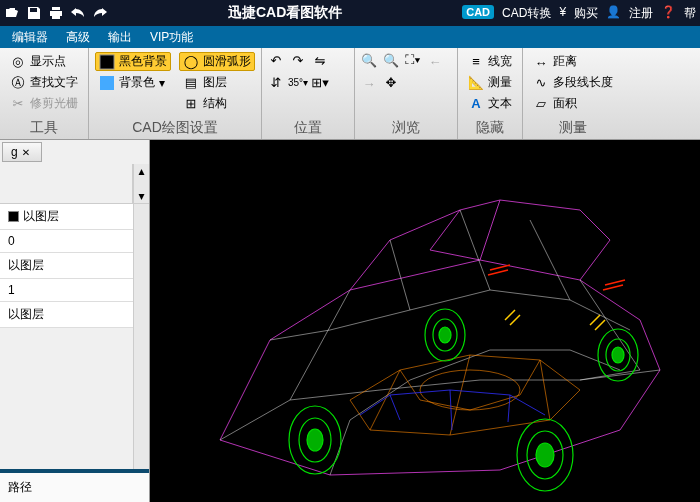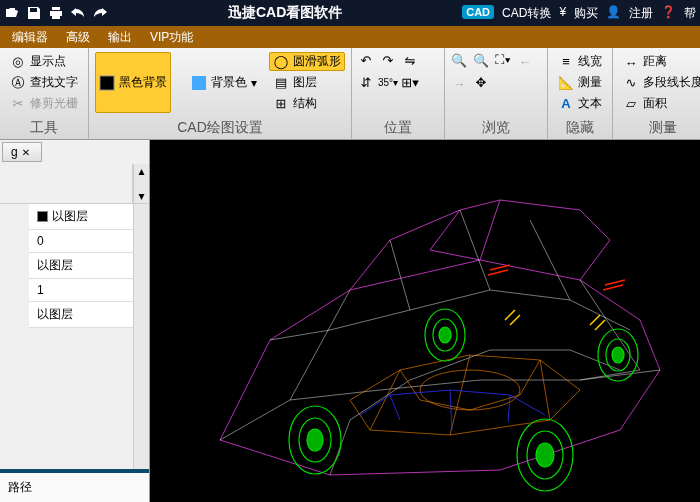--- a/index.html
+++ b/index.html
@@ -3,40 +3,40 @@
 <meta charset="utf-8">
 <style>
 * { margin: 0; padding: 0; box-sizing: border-box; }
 body { font-family: "Microsoft YaHei", sans-serif; font-size: 12px; width: 700px; height: 502px; overflow: hidden; background: #3a3a3a; }
 .titlebar { background: #0f172a; color: #fff; height: 26px; display: flex; align-items: center; padding: 0 4px; }
 .titlebar .icons { display: flex; gap: 6px; }
 .titlebar .icon { width: 16px; height: 16px; display: flex; align-items: center; justify-content: center; cursor: pointer; }
 .titlebar .title { flex: 1; text-align: center; font-size: 14px; font-weight: bold; }
 .titlebar .right { display: flex; align-items: flex-start; gap: 8px; }
 .cad-badge { background: #0099cc; color: #fff; padding: 1px 4px; border-radius: 3px; font-size: 11px; font-weight: bold; }
-.menubar { background: #a16207; color: #fff; height: 22px; display: flex; align-items: center; gap: 2px; padding: 0 4px; }
+.menubar { background: #0369a1; color: #fff; height: 22px; display: flex; align-items: center; gap: 2px; padding: 0 4px; }
 .menubar .menu-item { padding: 2px 8px; cursor: pointer; }
 .ribbon { background: linear-gradient(#f5f5f5, #d8d8d8); height: 92px; display: flex; border-bottom: 1px solid #999; }
 .ribbon-group { border-right: 1px solid #b0b0b0; padding: 4px 6px 2px 6px; display: flex; flex-direction: column; justify-content: space-between; }
 .ribbon-group .group-body { display: flex; flex-direction: column; gap: 2px; }
 .ribbon-group .group-label { text-align: center; font-size: 14px; color: #555; padding-top: 2px; }
 .rbtn { display: flex; align-items: center; gap: 4px; padding: 1px 4px; cursor: pointer; white-space: nowrap; }
 .rbtn.hl { background: #ffcc33; border: 1px solid #cc9900; border-radius: 2px; padding: 0 3px; }
 .rbtn.disabled { color: #999; }
 .ico { width: 16px; height: 16px; display: inline-flex; align-items: center; justify-content: center; font-size: 13px; }
 .ico svg { width: 16px; height: 16px; }
 .content { display: flex; height: 362px; }
 .side { width: 150px; background: #f0f0f0; border-right: 1px solid #999; display: flex; flex-direction: column; }
 .side-tab { background: linear-gradient(#f8f8f8,#e0e0e0); border: 1px solid #aaa; padding: 2px 8px; display: inline-flex; align-items: center; gap: 4px; width: 40px; }
 .side-tab .close { font-size: 10px; }
 .side-scroll { flex: 1; overflow: hidden; }
 .side-row { padding: 4px 8px; border-bottom: 1px solid #ddd; background: #fff; }
 .side-scrollbar { width: 16px; background: #e8e8e8; border-left: 1px solid #ccc; }
 .side-grid { display: flex; }
-.side-grid .col { flex: 1; padding-left: 29px; }
+.side-grid .col { flex: 1; }
 .side-path { background: #fafafa; border-top: 4px solid #0c4a6e; padding: 6px 8px; }
 .viewport { flex: 1; background: #000; position: relative; overflow: hidden; }
 .viewport svg { position: absolute; inset: 0; }
 .swatch { width: 11px; height: 11px; display: inline-block; border: 1px solid #888; vertical-align: middle; margin-right: 4px; }
 .swatch.black { background: #000; }
 </style>
 </head>
 <body>
 
 <div class="titlebar">
@@ -101,21 +101,21 @@
       <div class="rbtn disabled">
           <span class="ico">✂</span>
           <span>修剪光栅</span>
         </div>
     </div>
     <div class="group-label">工具</div>
   </div>
 
   <div class="ribbon-group">
     <div class="group-body" style="flex-direction:row;gap:8px">
-      <div style="display:flex;flex-direction:row;gap:16px">
+      <div style="display:flex;flex-direction:column;gap:2px">
         <div class="rbtn hl">
             <span class="ico">
               <svg viewBox="0 0 16 16">
                 <rect x="1" y="1" width="14" height="14" fill="#000" stroke="#888"></rect>
               </svg>
             </span>
             <span>黑色背景</span>
           </div>
         <div class="rbtn">
             <span class="ico">

